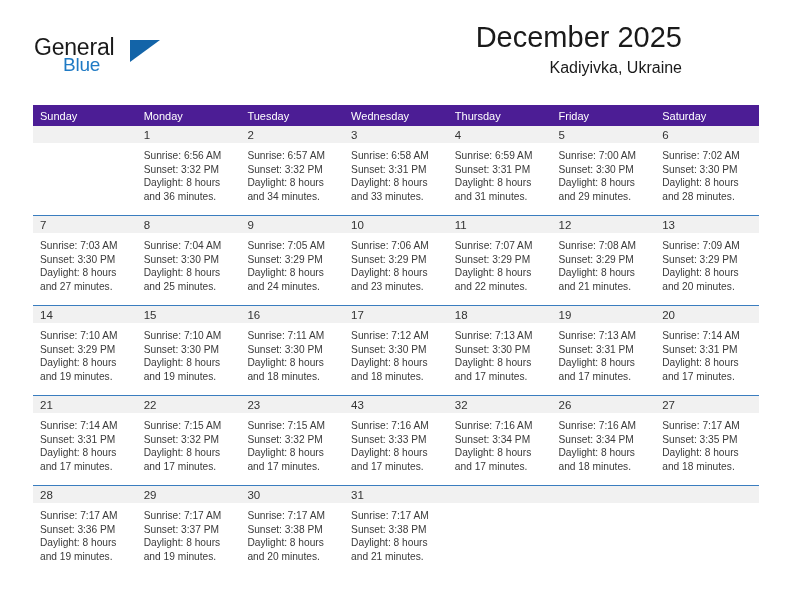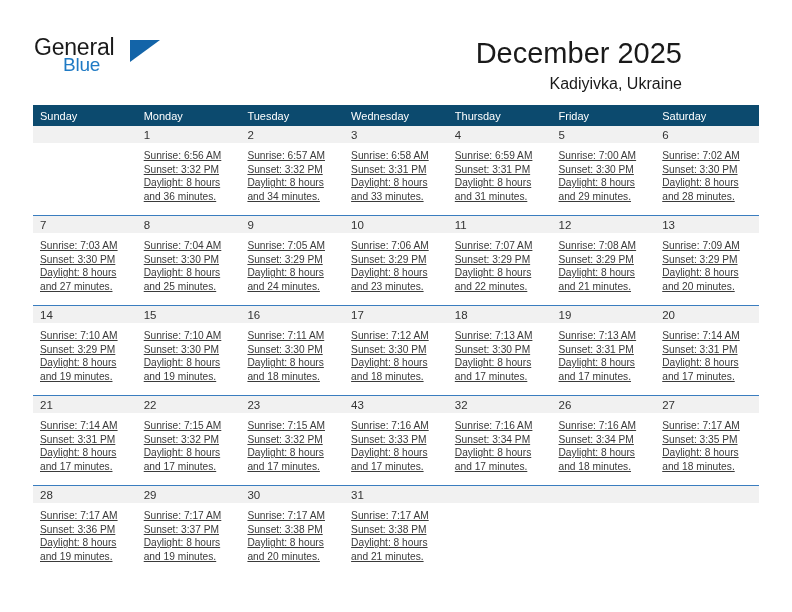--- a/index.html
+++ b/index.html
@@ -60,21 +60,21 @@
     top: 6px;
     width: 0;
     height: 0;
     border-left: 30px solid #1364a8;
     border-bottom: 22px solid transparent;
   }
 
   .title-block {
     position: absolute;
     right: 34px;
-    top: 36px;
+    top: 20px;
     text-align: right;
   }
   .cal-title {
     font-size: 29px;
     font-weight: normal;
     color: #1a1a1a;
     line-height: 34px;
     white-space: nowrap;
   }
   .cal-subtitle {
@@ -89,21 +89,21 @@
   
   .calendar {
     position: absolute;
     left: 33px;
     top: 105px;
     width: 726px;
     border-collapse: collapse;
     table-layout: fixed;
   }
   .calendar th {
-    background: #0c4a6e;
+    background: #4c1d95;
     color: #ffffff;
     font-size: 11px;
     font-weight: normal;
     text-align: left;
     padding: 4px 0 4px 7px;
     height: 13px;
     vertical-align: middle;
     border: none;
   }
   .calendar td {
@@ -132,21 +132,20 @@
     line-height: 16px;
   }
   .daycell.empty .daynum-band {
     background: #f1f1f1;
   }
   .info {
     padding: 6px 4px 0 7px;
     font-size: 10.2px;
     line-height: 13.6px;
     color: #3a3a3a;
-    text-decoration: underline;
   }
   .info div {
     white-space: nowrap;
   }
 </style>
 </head>
 <body>
 
 <div class="page">
 

